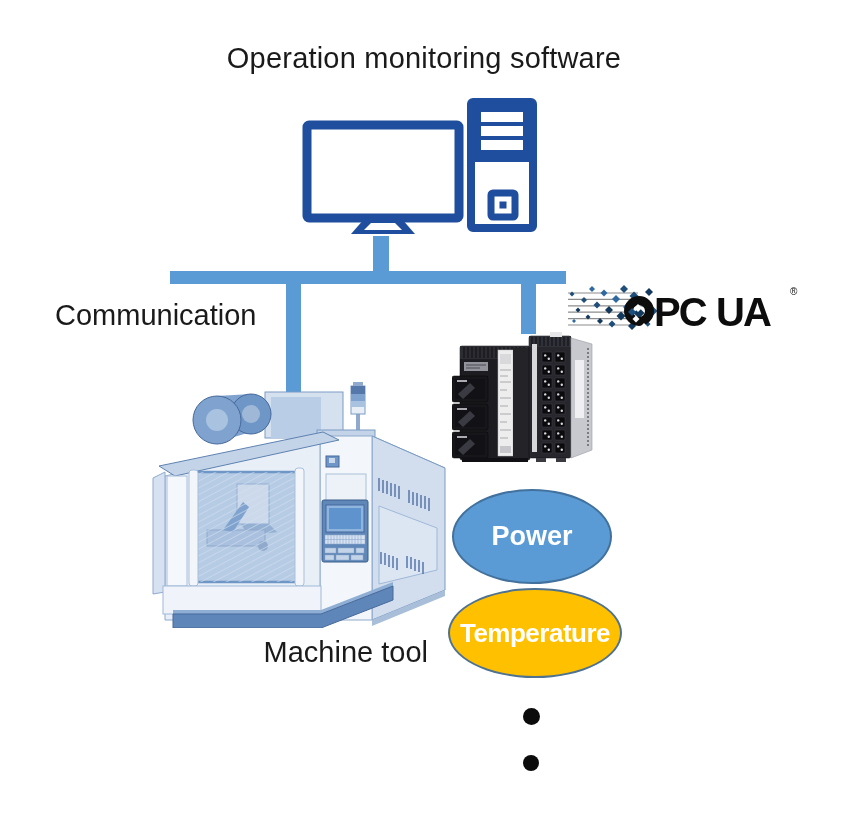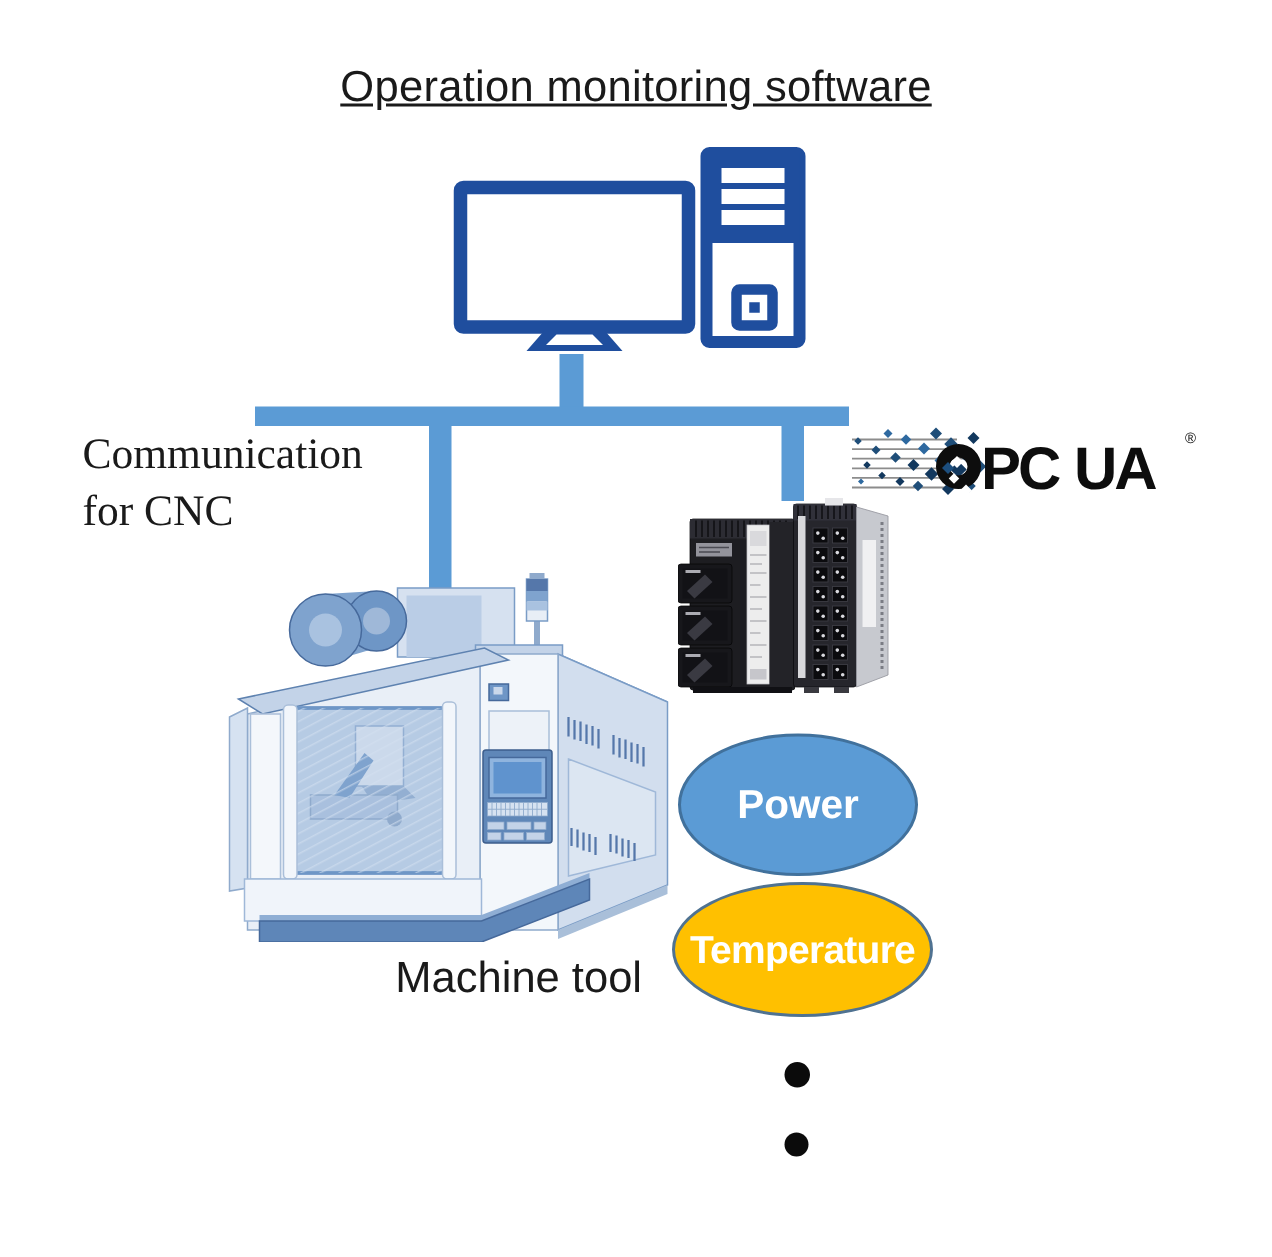--- a/index.html
+++ b/index.html
@@ -1,21 +1,21 @@
 <!DOCTYPE html>
 <html><head>
 <meta charset="utf-8">
 <style>
   html,body{margin:0;padding:0;background:#fff;}
   #canvas{position:relative;width:848px;height:838px;background:#fff;overflow:hidden;
           font-family:"Liberation Sans",sans-serif;color:#1a1a1a;}
   .abs{position:absolute;}
   .line{position:absolute;background:#5B9BD5;}
-  #title{left:0;top:42px;width:848px;text-align:center;font-size:29px;letter-spacing:.2px;text-decoration:underline;}
-  #comm-label{left:55px;top:284px;font-size:29px;line-height:38px;font-family:Liberation Serif, serif;}
+  #title{left:0;top:42px;width:848px;text-align:center;font-size:29px;letter-spacing:.2px;}
+  #comm-label{left:55px;top:296px;font-size:29px;line-height:38px;}
   #machine-label{left:148px;top:636px;width:280px;text-align:right;font-size:29px;}
   .bubble{position:absolute;border-radius:50%;border:2.5px solid #41719C;
           display:flex;align-items:center;justify-content:center;
           font-weight:bold;color:#fff;}
   #bubble-power{left:452px;top:489px;width:156px;height:91px;font-size:27px;}
   #bubble-temp{left:448px;top:588px;width:170px;height:86px;font-size:26px;letter-spacing:-.5px;}
   .dot{position:absolute;border-radius:50%;background:#0b0b0b;}
   #dot1{left:523px;top:708px;width:17px;height:17px;}
   #dot2{left:523px;top:755px;width:16px;height:16px;}
   svg{display:block;}
@@ -41,21 +41,20 @@
     <rect x="176" y="9" width="62" height="60" fill="#1F4E9E"></rect>
     <rect x="186" y="19" width="42" height="10" fill="#fff"></rect>
     <rect x="186" y="33" width="42" height="10" fill="#fff"></rect>
     <rect x="186" y="47" width="42" height="10" fill="#fff"></rect>
     <rect x="196" y="100" width="24" height="24" rx="2" fill="#fff" stroke="#1F4E9E" stroke-width="7"></rect>
     <rect x="204.5" y="108.5" width="7" height="7" fill="#1F4E9E"></rect>
   </svg>
 
   <div id="comm-label" class="abs">
     <div>Communication</div>
-    <div>for CNC</div>
   </div>
 
   <svg class="abs" style="left:566px;top:281px;" width="238" height="62" viewBox="0 0 238 62">
     <g stroke="#8C8C8C" stroke-width="1.2">
       <line x1="2" y1="12" x2="72" y2="12"></line>
         <line x1="2" y1="18.4" x2="74" y2="18.4"></line>
       <line x1="2" y1="24.8" x2="76" y2="24.8"></line>
         <line x1="2" y1="31.2" x2="76" y2="31.2"></line>
       <line x1="2" y1="37.6" x2="74" y2="37.6"></line>
         <line x1="2" y1="44" x2="70" y2="44"></line>

